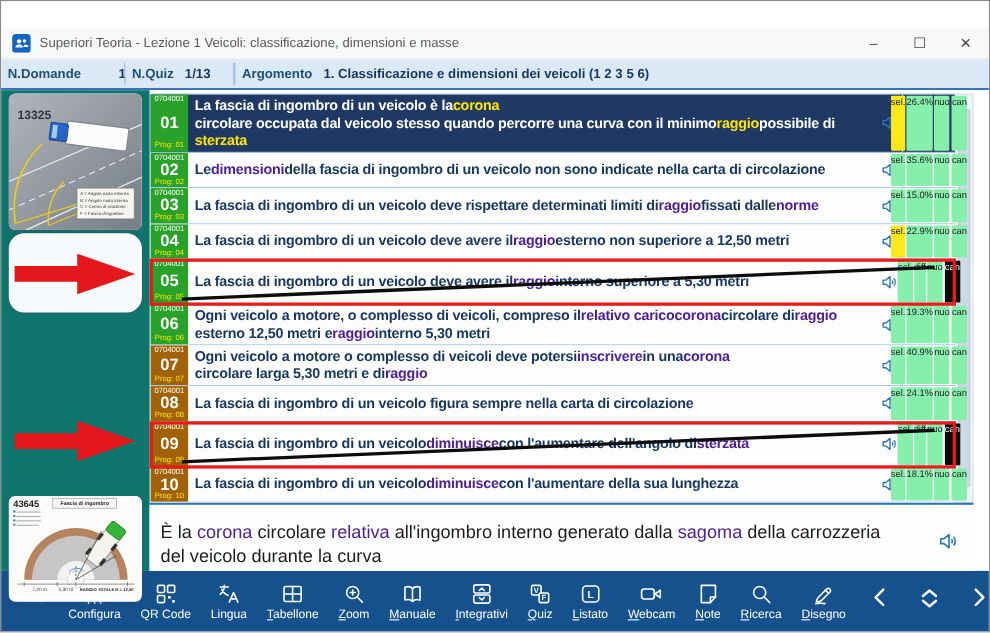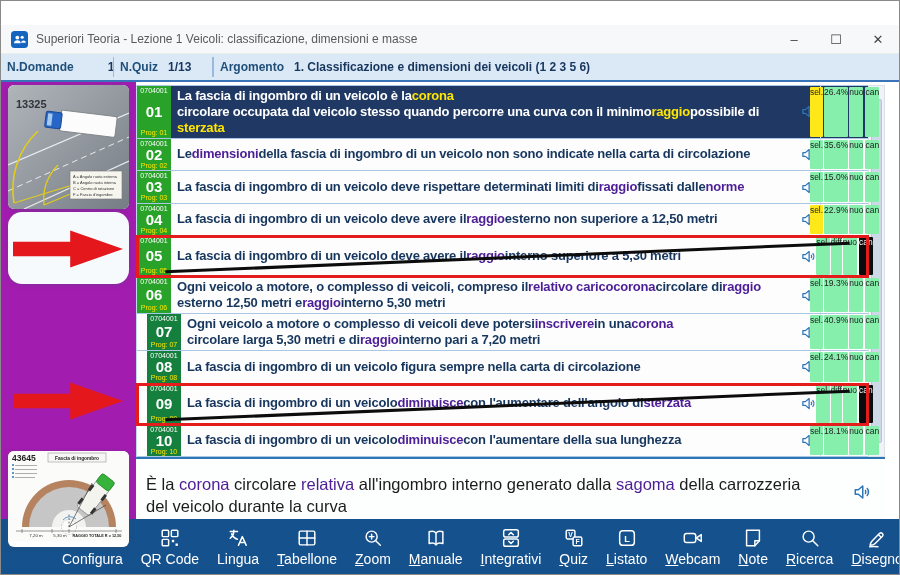--- a/index.html
+++ b/index.html
@@ -14,42 +14,42 @@
   
   .header{height:26px;background:#dbe9f7;border-bottom:2px solid #3a74b8;display:flex;align-items:center;
           flex:0 0 auto;font-size:12px;color:#1f4e79;}
   .hsec{display:flex;align-items:center;height:100%;padding:0 6px;}
   .hlabel{font-weight:bold;margin-right:10px;white-space:nowrap;}
   .hvalue{font-weight:bold;color:#17365d;white-space:nowrap;}
   .hvalue.wrap{white-space:normal;width:92px;font-size:10.5px;line-height:11px;text-align:center;}
   .hsep{width:1px;height:78%;background:#9bb9dc;flex:0 0 auto;}
   
   .bodyrow{flex:1;display:flex;min-height:0;background:#fff;}
-  .sidebar{width:135px;flex:0 0 auto;background:#a21caf;position:relative;}
+  .sidebar{width:135px;flex:0 0 auto;background:#0f766e;position:relative;}
   .thumb{position:absolute;left:7px;width:121px;background:#fff;border-radius:6px;
          box-shadow:0 1px 4px rgba(60,80,110,.35);overflow:hidden;}
   .thumb svg{display:block;}
   .panel-empty{position:absolute;left:7px;top:130px;width:121px;height:72px;border-radius:14px;
          background:#f7fafd;box-shadow:0 1px 5px rgba(60,80,110,.30);}
   .red-arrow{position:absolute;left:12px;width:110px;height:40px;background:#e3171c;
          clip-path:polygon(0 32%,52% 32%,52% 4%,100% 50%,52% 96%,52% 68%,0 68%);
          filter:drop-shadow(0 1px 1px rgba(120,0,0,.5));z-index:6;}
   
   .main{flex:1;display:flex;flex-direction:column;min-width:0;padding-right:14px;background:#fff;}
   .listwrap{display:flex;margin-top:3px;height:372px;flex:0 0 auto;border-left:1px solid #c3d7ec;}
   .rows{flex:1;display:flex;flex-direction:column;border-top:1px solid #aac7e4;min-width:0;}
   .qrow{display:flex;align-items:stretch;position:relative;background:#fdfdfe;border-bottom:1px solid #aac7e4;min-height:31px;}
   .qrow.dark{background:#1f3864;}
   .qrow.framed{outline:3px solid #e51c1c;outline-offset:-2px;z-index:2;min-height:40px;}
   .qrow.crossed::after{content:"";position:absolute;left:28px;right:18px;top:50%;height:3px;background:#0c0c0c;
         transform:rotate(-2.4deg);z-index:4;}
   .badge{width:34px;flex:0 0 auto;display:flex;flex-direction:column;align-items:center;justify-content:space-between;
         padding:1px 0;color:#fff;}
   .badge.green{background:#28a228;}
-  .badge.red{background:#15803d;margin-left:10px;}
+  .badge.red{background:#a16207;}
   .bcode{font-size:7px;line-height:7px;}
   .bnum{font-size:15px;font-weight:bold;line-height:15px;}
   .bprog{font-size:7px;line-height:8px;color:#ffe600;}
   .qtext{flex:1;display:flex;flex-wrap:wrap;align-content:center;padding:2px 6px;font-size:13px;font-weight:bold;
         color:#17365d;line-height:1.25;letter-spacing:-0.2px;min-width:0;}
   .qrow.dark .qtext{color:#fff;}
   .hlw{color:#4c1d95;}
   .qrow.dark .hlw{color:#ffe600;}
   .speaker{width:24px;flex:0 0 auto;display:flex;align-items:center;justify-content:center;}
   .selcell{width:43px;flex:0 0 auto;display:flex;flex-direction:row;justify-content:center;gap:1px;
@@ -65,21 +65,21 @@
   .sthumb{flex:1;width:9px;margin:2px 0;background:#cdd9e6;border:1px solid #b6c6d8;border-radius:2px;}
   .divider{height:2px;background:#2e75b6;flex:0 0 auto;}
   .answer{flex:1;position:relative;background:#fdfefe;padding:15px 60px 0 10px;}
   .answer-text{font-size:16.5px;color:#1c1c1c;line-height:1.32;max-width:690px;}
   .answer .speaker{position:absolute;right:14px;top:24px;width:auto;}
   
   .toolbar{height:55px;flex:0 0 auto;background:#15518c;display:flex;align-items:center;color:#fff;padding:0 10px;}
   .tgroup{display:flex;align-items:flex-start;}
   .titem{display:flex;flex-direction:column;align-items:center;margin:0 9px;cursor:default;}
   .titem .ticon{height:24px;display:flex;align-items:center;}
-  .tlabel{font-size:14px;margin-top:1px;white-space:nowrap;}
+  .tlabel{font-size:11px;margin-top:1px;white-space:nowrap;}
   .tlabel u{text-decoration:underline;}
   .tspacer{flex:1;}
   .navitem{margin:0 10px;display:flex;align-items:center;}
 </style>
 </head>
 <body>
 
 <div class="window">
 
   <div class="titlebar">
@@ -366,21 +366,20 @@
                 <div class="bnum">07</div>
                 <div class="bprog">Prog: 07</div>
               </div>
               <div class="qtext">
                 <span>Ogni veicolo a motore o complesso di veicoli deve potersi </span>
                 <span class="hlw">inscrivere</span>
                 <span> in una </span>
                 <span class="hlw">corona</span>
                 <span> circolare larga 5,30 metri e di </span>
                 <span class="hlw">raggio</span>
-                <span> interno pari a 7,20 metri</span>
               </div>
               <div class="speaker">
                 <svg width="15" height="15" viewBox="0 0 24 24" fill="none" stroke="#2e75b6" stroke-width="2" stroke-linejoin="round">
                   <path d="M3 9v6h4l6 5V4L7 9H3z"></path>
                   <path d="M16 9.5a3.5 3.5 0 0 1 0 5"></path>
                   <path d="M18.5 6.8a7.5 7.5 0 0 1 0 10.4"></path>
                 </svg>
               </div>
               <div class="selcell">
                 <div class="selbox">sel.</div>

